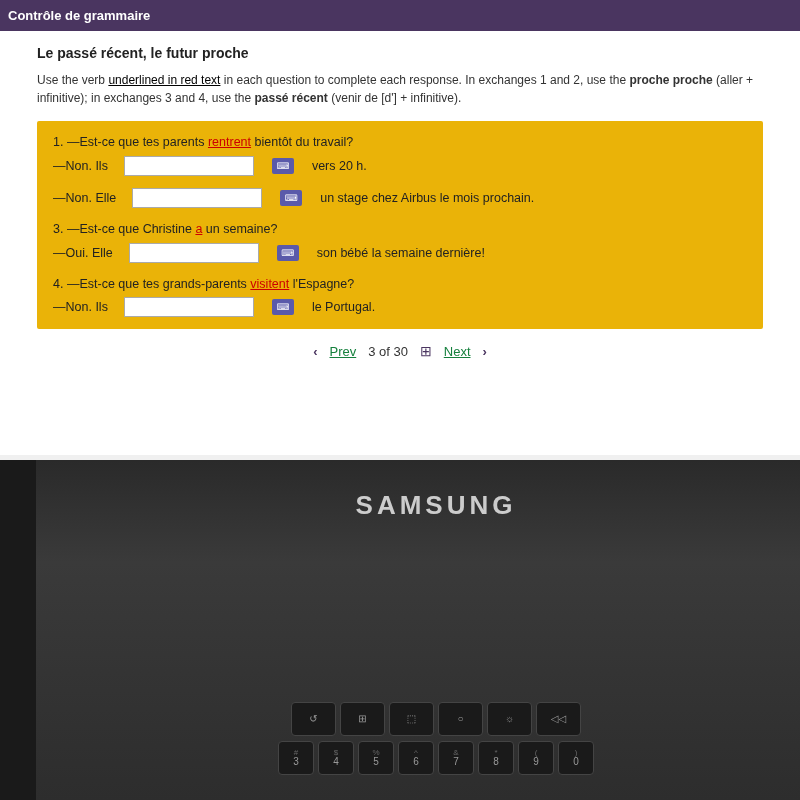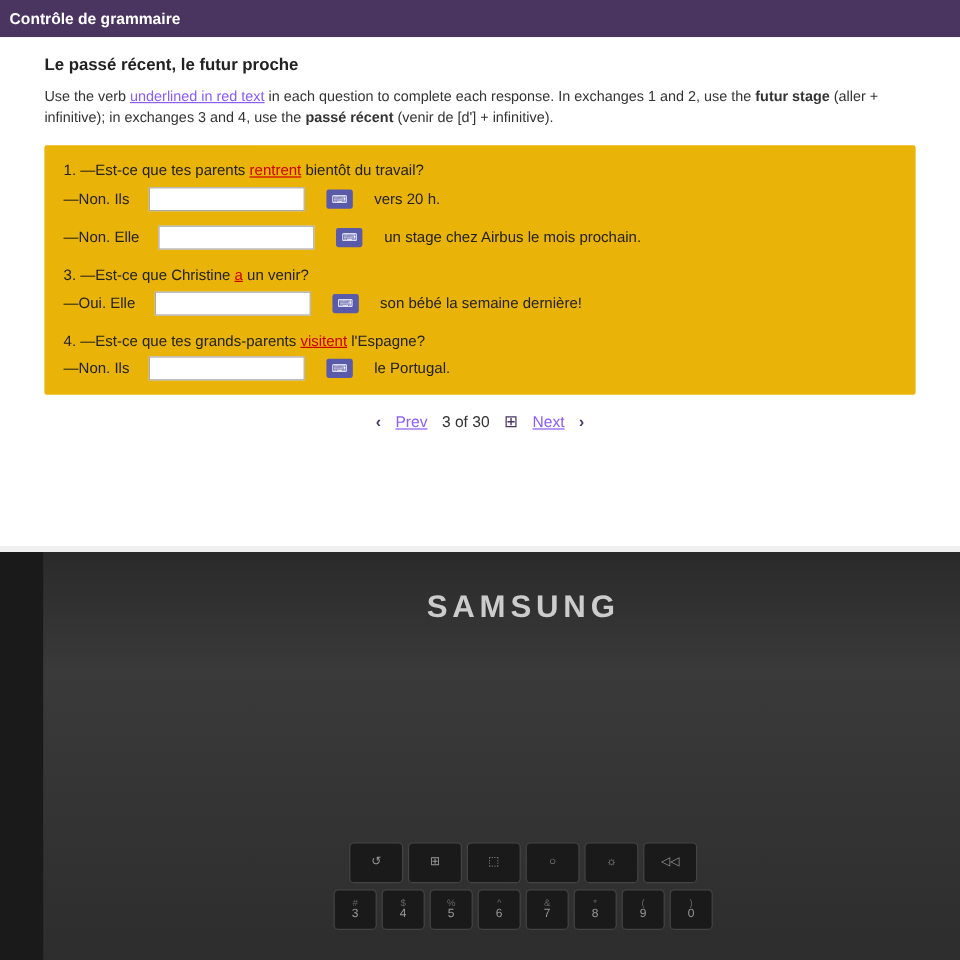--- a/index.html
+++ b/index.html
@@ -44,21 +44,21 @@
     }
 
     .instructions {
       font-size: 12px;
       color: #333;
       margin-bottom: 14px;
       line-height: 1.5;
     }
 
     .instructions u {
-      color: #8b5cf6;
+      color: #000000;
       text-decoration: underline;
     }
 
     .instructions strong {
       font-weight: bold;
     }
 
     
     .questions-section {
       background: #eab308;
@@ -124,21 +124,21 @@
       display: flex;
       align-items: center;
       justify-content: center;
       gap: 12px;
       padding: 14px 0 8px 0;
       font-size: 13px;
       color: #555;
     }
 
     .pagination a {
-      color: #8b5cf6;
+      color: #15803d;
       text-decoration: underline;
       cursor: pointer;
       display: flex;
       align-items: center;
       gap: 3px;
     }
 
     .pagination .page-info {
       color: #333;
       font-size: 13px;
@@ -227,21 +227,21 @@
 
   <div class="header-bar">
     <span>Contrôle de grammaire</span>
   </div>
 
   <div class="content-area">
 
     <div class="page-title">Le passé récent, le futur proche</div>
 
     <div class="instructions">
-      <span>Use the verb </span><u>underlined in red text</u><span> in each question to complete each response. In exchanges 1 and 2, use the </span><strong>futur stage</strong><span> (aller + infinitive); in exchanges 3 and 4, use the </span><strong>passé récent</strong><span> (venir de [d'] + infinitive).</span>
+      <span>Use the verb </span><u>underlined in red text</u><span> in each question to complete each response. In exchanges 1 and 2, use the </span><strong>proche proche</strong><span> (aller + infinitive); in exchanges 3 and 4, use the </span><strong>passé récent</strong><span> (venir de [d'] + infinitive).</span>
     </div>
 
     <div class="questions-section">
 
       <div class="question-block">
         <div class="question-line">
           <span>1. </span>
           <span>—Est-ce que tes parents </span><u>rentrent</u><span> bientôt du travail?</span>
         </div>
         <div class="answer-line">
@@ -257,21 +257,21 @@
           <span>—Non. Elle</span>
           <input class="text-input" type="text" style="">
           <span class="kbd-icon">⌨</span>
           <span>un stage chez Airbus le mois prochain.</span>
         </div>
       </div>
 
       <div class="question-block">
         <div class="question-line">
           <span>3. </span>
-          <span>—Est-ce que Christine </span><u>a</u><span> un venir?</span>
+          <span>—Est-ce que Christine </span><u>a</u><span> un semaine?</span>
         </div>
         <div class="answer-line">
           <span>—Oui. Elle</span>
           <input class="text-input" type="text" style="">
           <span class="kbd-icon">⌨</span>
           <span>son bébé la semaine dernière!</span>
         </div>
       </div>
 
       <div class="question-block">

